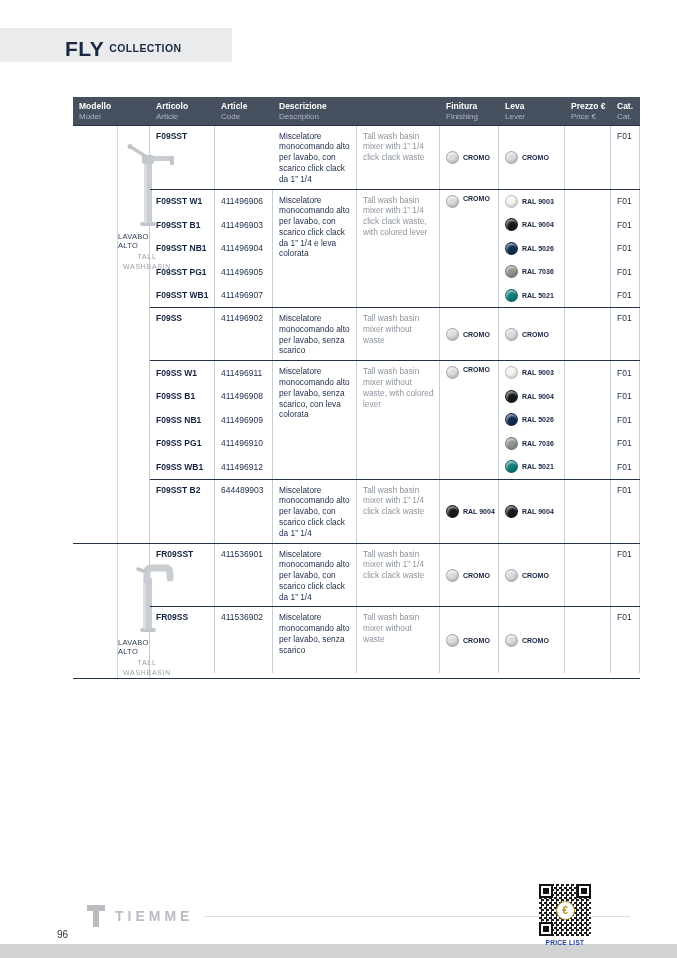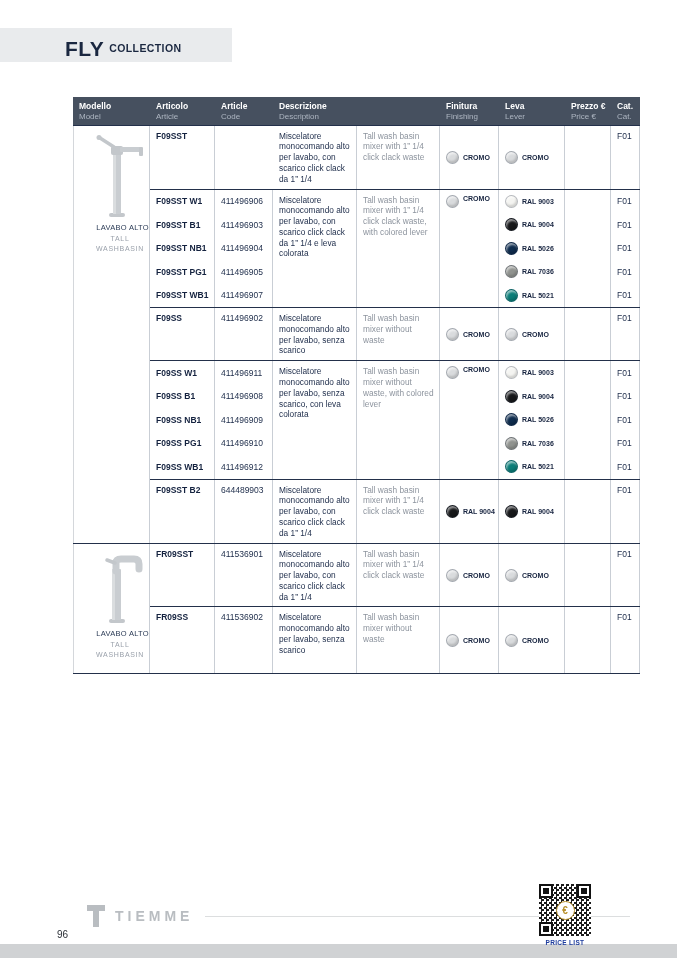--- a/index.html
+++ b/index.html
@@ -22,21 +22,21 @@
     display:grid; grid-template-columns:77px 65px 58px 167px 59px 66px 46px 29px;
     background:#46505f; border-bottom:1px solid #23304a;
   }
   .th { padding:4px 5px 3px 6px; }
   .th .it { color:#ffffff; font-weight:bold; font-size:8.5px; line-height:1.25; }
   .th .en { color:#aeb6c2; font-size:8px; line-height:1.25; }
 
   .group { display:grid; grid-template-columns:77px 490px; border-bottom:1px solid #23304a; }
   .model-cell {
     border-left:1px solid #d4d7db; border-right:1px solid #c9ced5;
-    display:flex; flex-direction:column; align-items:flex-end; padding-top:7px;
+    display:flex; flex-direction:column; align-items:flex-start; padding-top:16px;margin-left:44px;
   }
   .m-it { font-size:7.5px; color:#2a3a55; margin-top:4px; letter-spacing:.3px; }
   .m-en { font-size:7px; color:#9aa1ab; letter-spacing:.7px; width:58px; text-align:center; line-height:1.45; margin-top:2px; }
 
   .block {
     display:grid; grid-template-columns:65px 58px 84px 83px 59px 66px 46px 29px;
     border-bottom:1px solid #23304a;
   }
   .blocks .block:last-child { border-bottom:none; }
 

